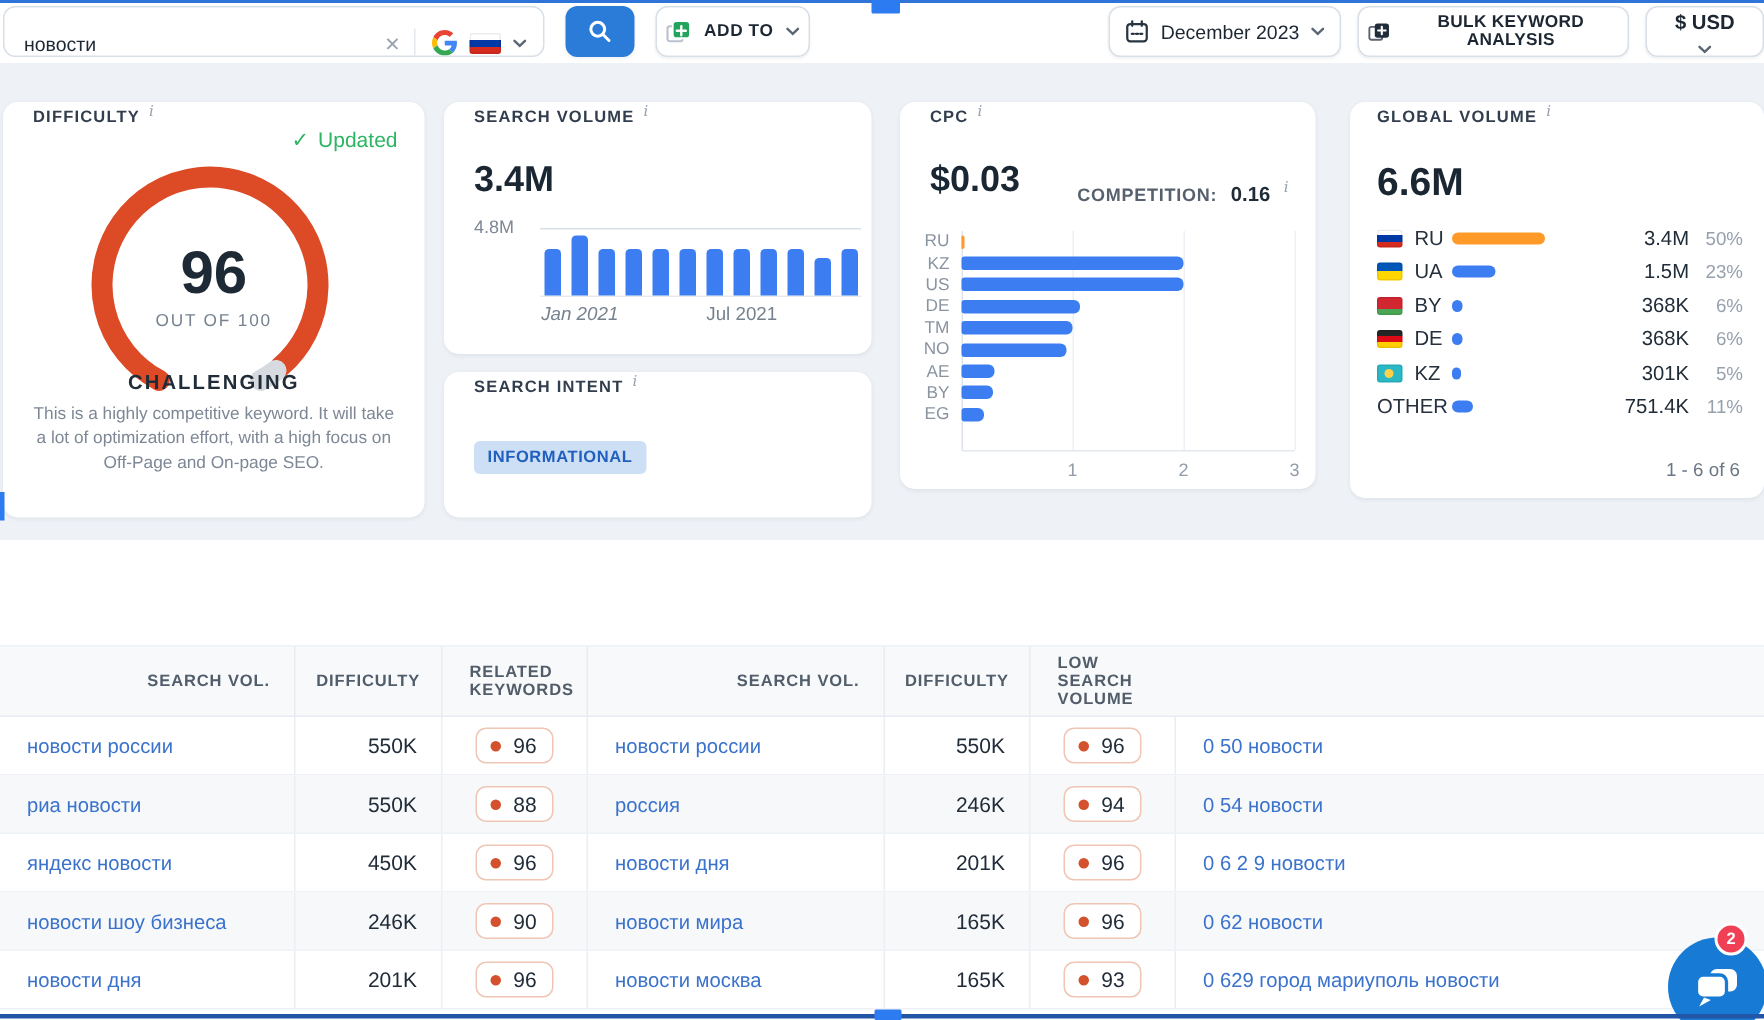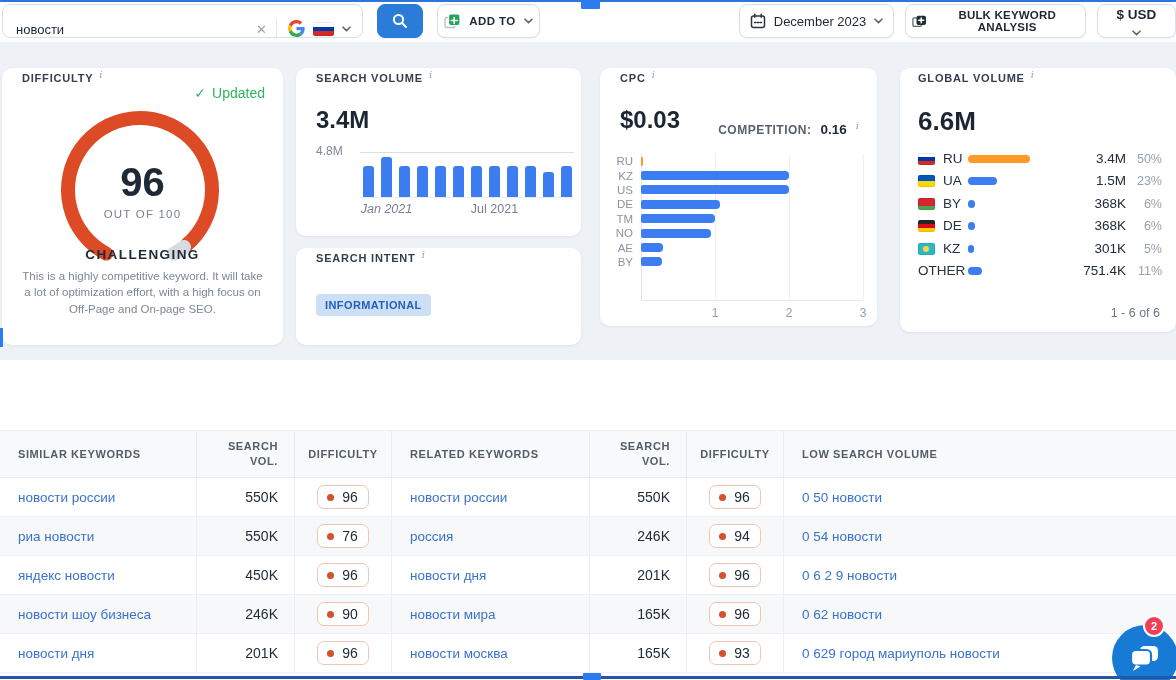--- a/index.html
+++ b/index.html
@@ -283,20 +283,26 @@
             <div class="cpc-track">
               <div class="cpc-bar" style="width: 22px; background: rgb(60, 126, 242);"></div>
             </div>
           </div>
           <div class="cpc-row">
             <span class="cpc-lab">BY</span>
             <div class="cpc-track">
               <div class="cpc-bar" style="width: 21px; background: rgb(60, 126, 242);"></div>
             </div>
           </div>
+          <div class="cpc-row">
+            <span class="cpc-lab">EG</span>
+            <div class="cpc-track">
+              <div class="cpc-bar" style="width: 15px; background: rgb(60, 126, 242);"></div>
+            </div>
+          </div>
         </div>
       </div>
   </div>
 
   <div class="card" style="left:900px;top:68px;width:276px;height:264px;">
     <div class="card-title" style="left:18px;"><span>GLOBAL VOLUME</span><span class="info">i</span></div>
     <div class="big-val" style="left:18px;font-size:26px;">6.6M</div>
     <div class="gv-rows" id="gv-rows">
         <div class="gv-row">
           <span class="gv-flag" style="background: linear-gradient(rgb(255, 255, 255) 0%, rgb(255, 255, 255) 33.3%, rgb(0, 57, 166) 33.3%, rgb(0, 57, 166) 66.7%, rgb(213, 43, 30) 66.7%, rgb(213, 43, 30) 100%);"></span>
@@ -344,21 +350,20 @@
       </div>
     <div class="gv-pag">1 - 6 of 6</div>
   </div>
 
   <div class="ideas-panel">
     
   </div>
 
   <div class="kw-table">
     <div class="kw-head">
-      <div class="hc h-kw">SIMILAR KEYWORDS</div>
       <div class="hc h-vol">SEARCH VOL.</div>
       <div class="hc h-diff">DIFFICULTY</div>
       <div class="hc h-kw">RELATED KEYWORDS</div>
       <div class="hc h-vol">SEARCH VOL.</div>
       <div class="hc h-diff">DIFFICULTY</div>
       <div class="hc h-kw">LOW SEARCH VOLUME</div>
     </div>
     <div id="kw-rows">
         <div class="kw-row">
           <div class="kc c-kw">
@@ -386,21 +391,21 @@
           </div>
         </div>
         <div class="kw-row odd">
           <div class="kc c-kw">
             <span class="kwlink">риа новости</span>
           </div>
           <div class="kc c-vol">550K</div>
           <div class="kc c-diff">
             <span class="diff-badge">
               <span class="diff-dot"></span>
-              <span>76</span>
+              <span>88</span>
             </span>
           </div>
           <div class="kc c-kw">
             <span class="kwlink">россия</span>
           </div>
           <div class="kc c-vol">246K</div>
           <div class="kc c-diff">
             <span class="diff-badge">
               <span class="diff-dot"></span>
               <span>94</span>

